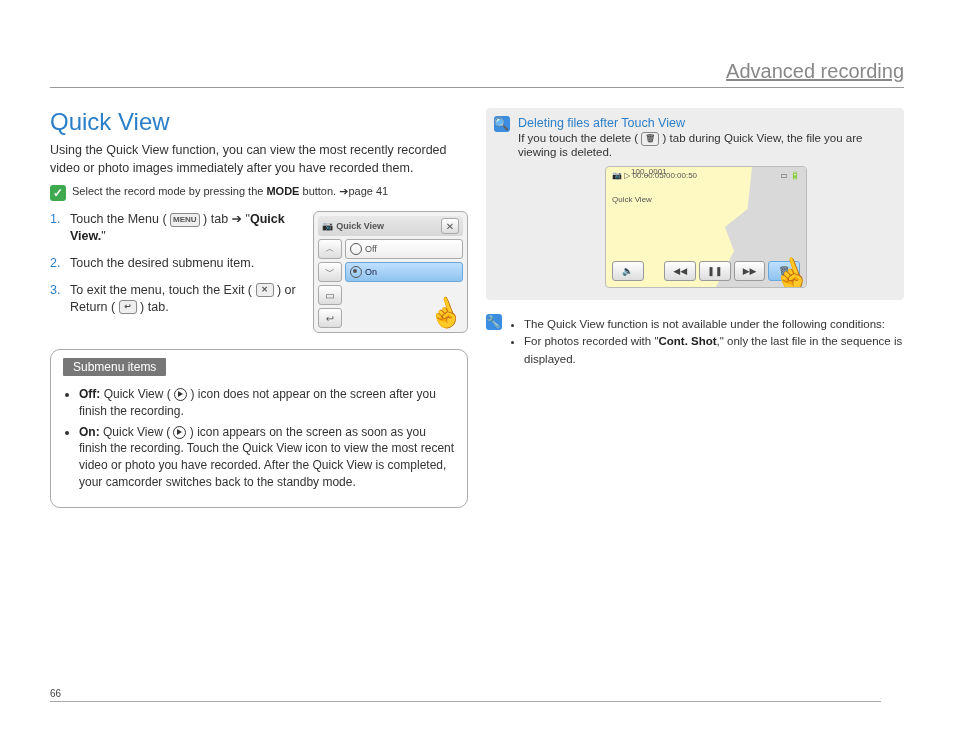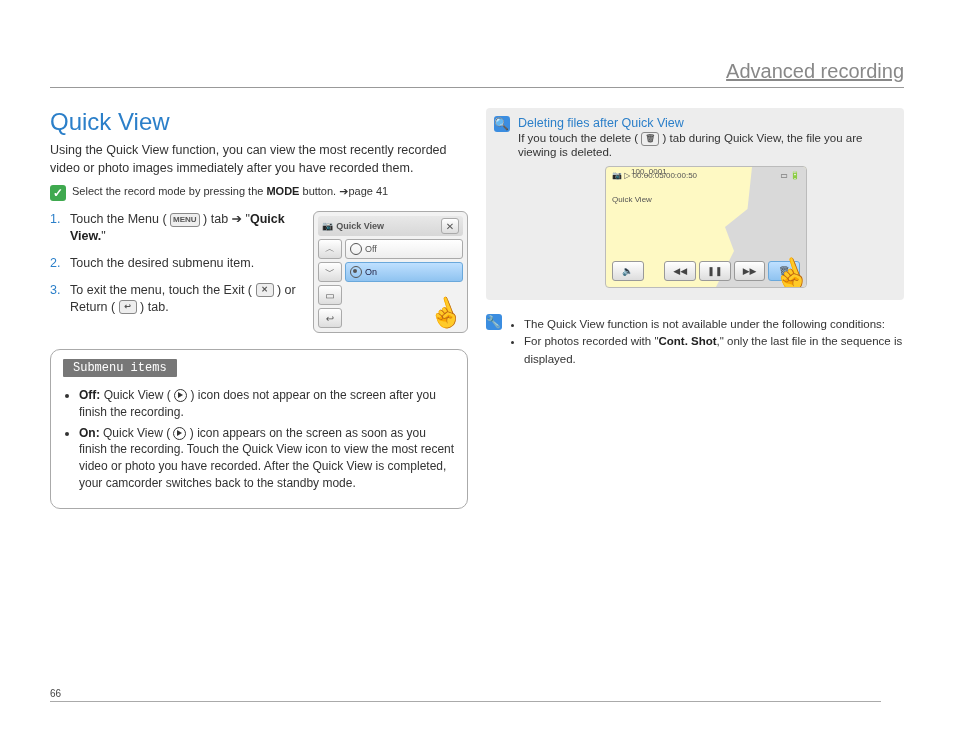--- a/index.html
+++ b/index.html
@@ -120,21 +120,21 @@
     position:absolute; right:4px; bottom:2px; font-size:28px; color:#888;
     transform: rotate(-20deg);
   }
   
   .submenu-box{
     border:1px solid #aaa; border-radius:10px; padding:10px 12px 12px; margin-top:16px;
     font-size:12px;
   }
   .submenu-tag{
     display:inline-block; background:#777; color:#fff; font-size:12px;
-    padding:2px 10px; margin:-18px 0 6px 0; border-radius:1px;font-family:Liberation Mono, monospace;
+    padding:2px 10px; margin:-18px 0 6px 0; border-radius:1px;
   }
   .submenu-box ul{margin:4px 0 0 0;padding-left:16px;}
   .submenu-box li{margin-bottom:4px;line-height:1.4;}
   
   .infobox{
     background:#ededed; border-radius:4px; padding:8px 10px 12px 8px;
     display:flex; gap:8px; align-items:flex-start; font-size:11.5px;
   }
   .infobox .body{flex:1;}
   .info-title{color:#2b7fc9; font-size:12.5px; margin-bottom:2px;}
@@ -246,21 +246,21 @@
             <strong>On:</strong><span> Quick View ( </span><span class="play-circ"></span><span> ) icon appears on the screen as soon as you finish the recording. Touch the Quick View icon to view the most recent video or photo you have recorded. After the Quick View is completed, your camcorder switches back to the standby mode.</span>
           </li>
         </ul>
       </div>
     </div>
 
     <div class="col">
       <div class="infobox">
         <span class="note-icon note-mag">🔍</span>
         <div class="body">
-          <div class="info-title">Deleting files after Quick View</div>
+          <div class="info-title">Deleting files after Touch View</div>
           <div>
             <span>If you touch the delete ( </span><span class="inline-icon small">🗑</span><span> ) tab during Quick View, the file you are viewing is deleted.</span>
           </div>
           <div class="player">
             <div class="silhouette"></div>
             <div class="topline">
               <span>📷 ▷ <span>00:00:05/00:00:50</span></span>
               <span>▭ 🔋</span>
             </div>
             <div class="midline">100_0001</div>

